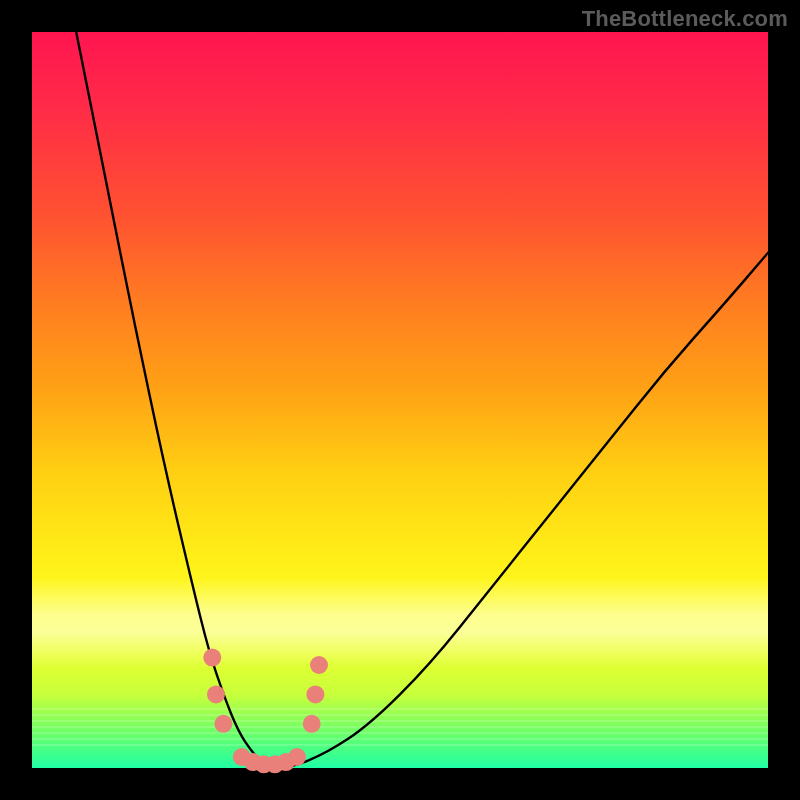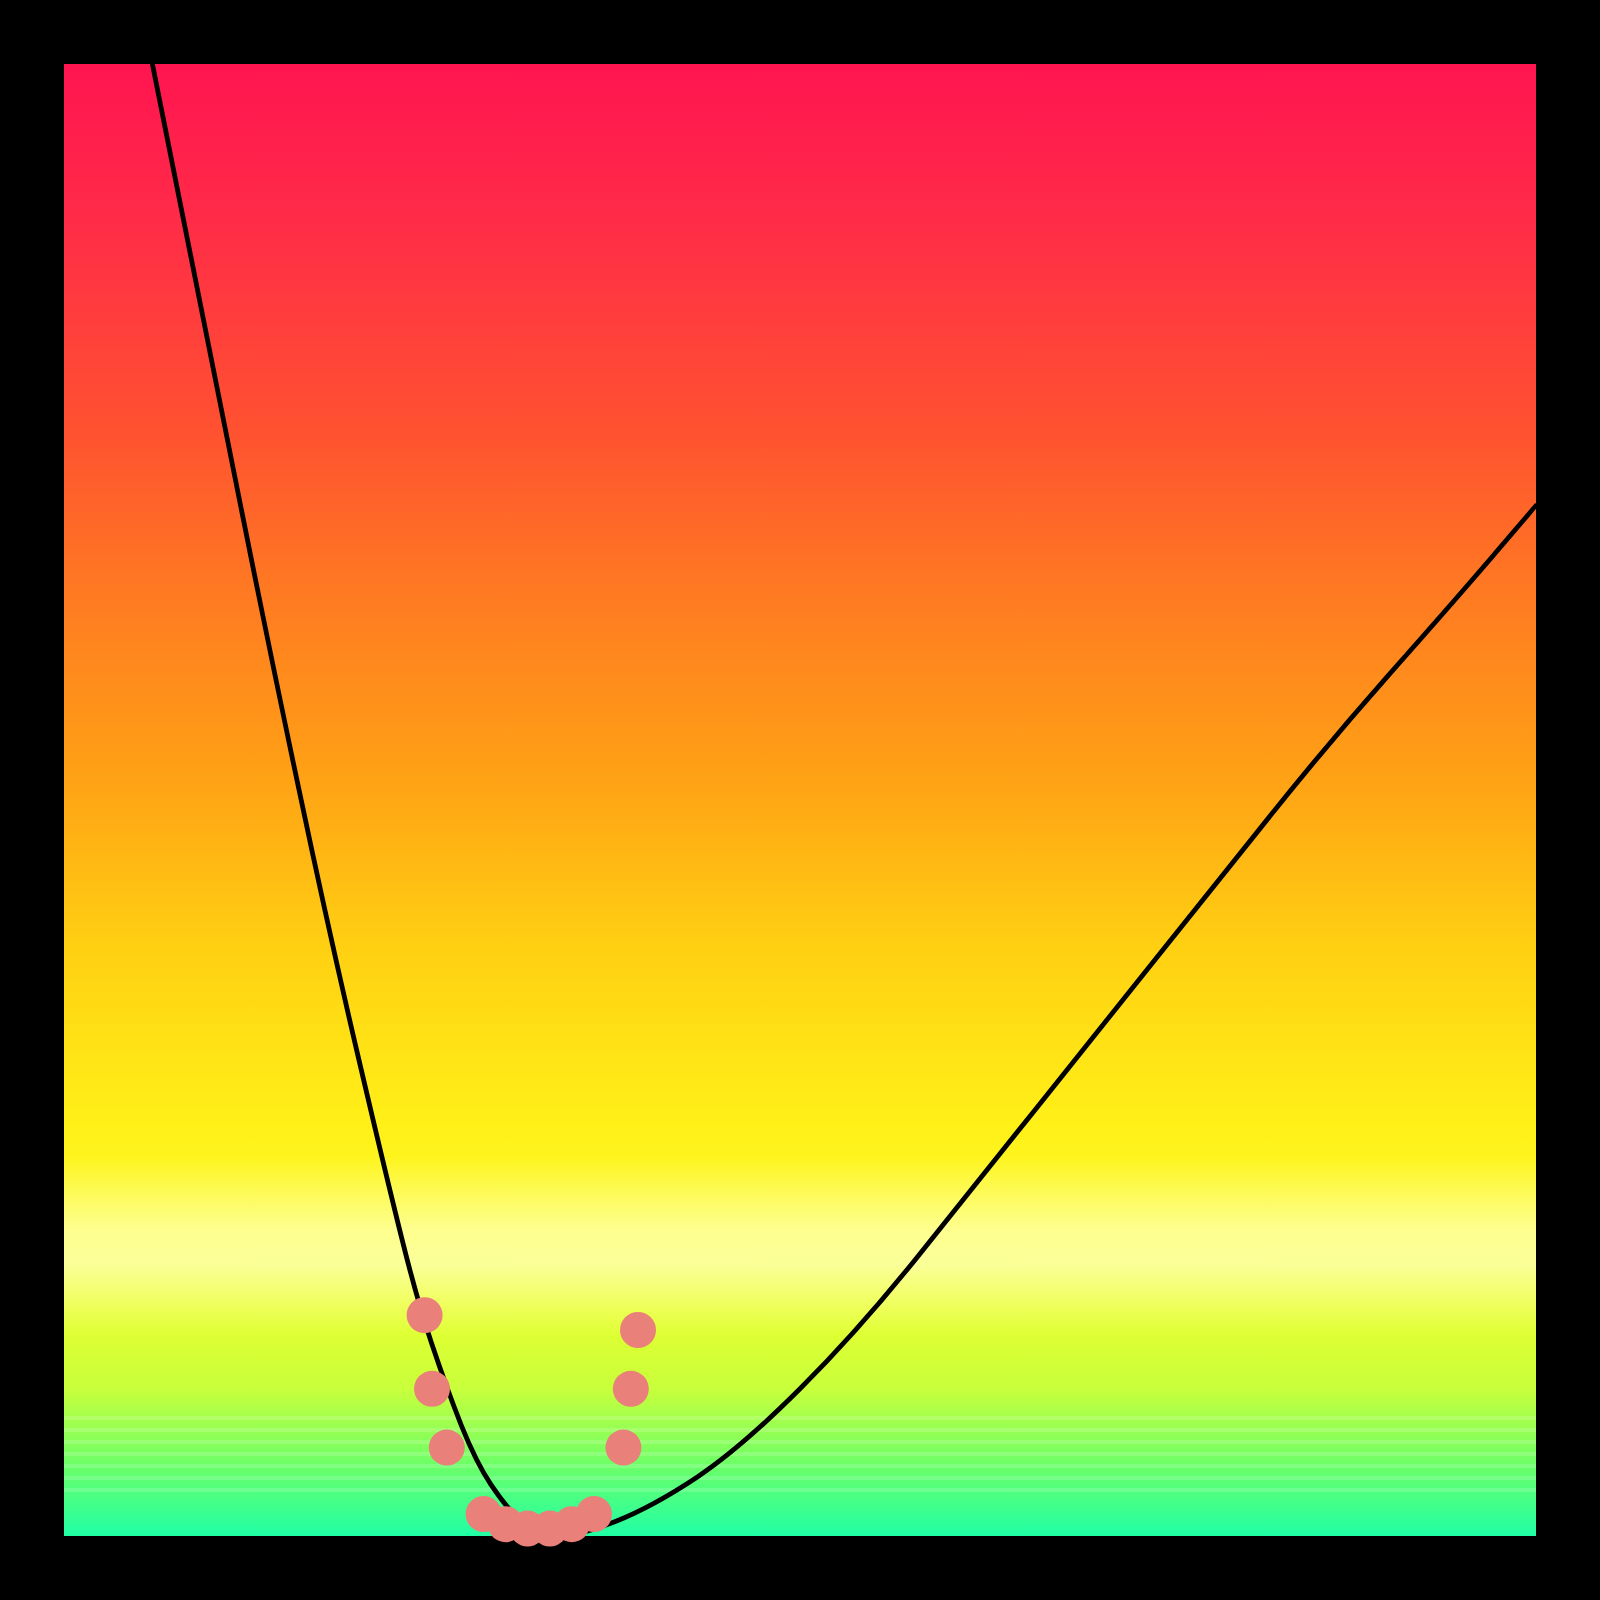--- a/index.html
+++ b/index.html
@@ -110,13 +110,14 @@
         <circle cx="231.8" cy="732.3" r="9" fill="#e98079"></circle>
         <circle cx="242.9" cy="732.3" r="9" fill="#e98079"></circle>
         <circle cx="253.9" cy="730.1" r="9" fill="#e98079"></circle>
         <circle cx="265.0" cy="725.0" r="9" fill="#e98079"></circle>
         <circle cx="279.7" cy="691.8" r="9" fill="#e98079"></circle>
         <circle cx="283.4" cy="662.4" r="9" fill="#e98079"></circle>
         <circle cx="287.0" cy="633.0" r="9" fill="#e98079"></circle>
       </g>
   </svg>
 
+  <div class="watermark">TheBottleneck.com</div>
 </div>
 
 </body></html>

